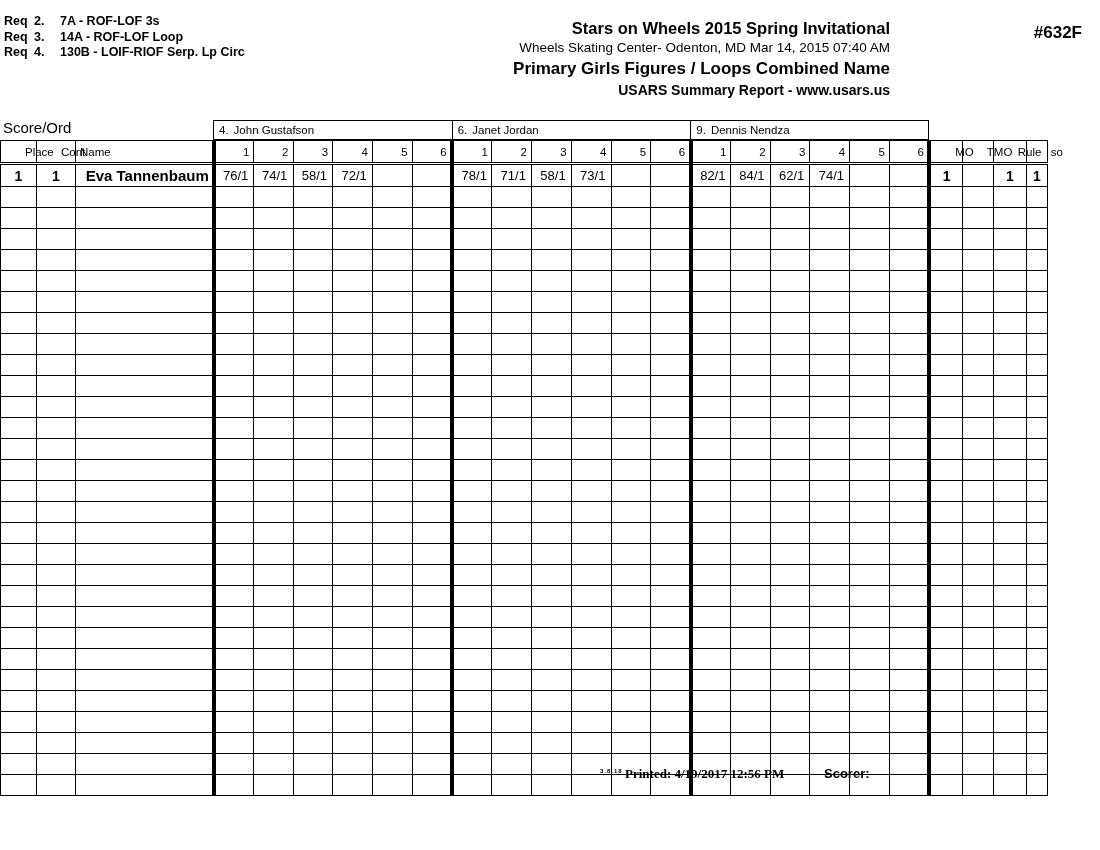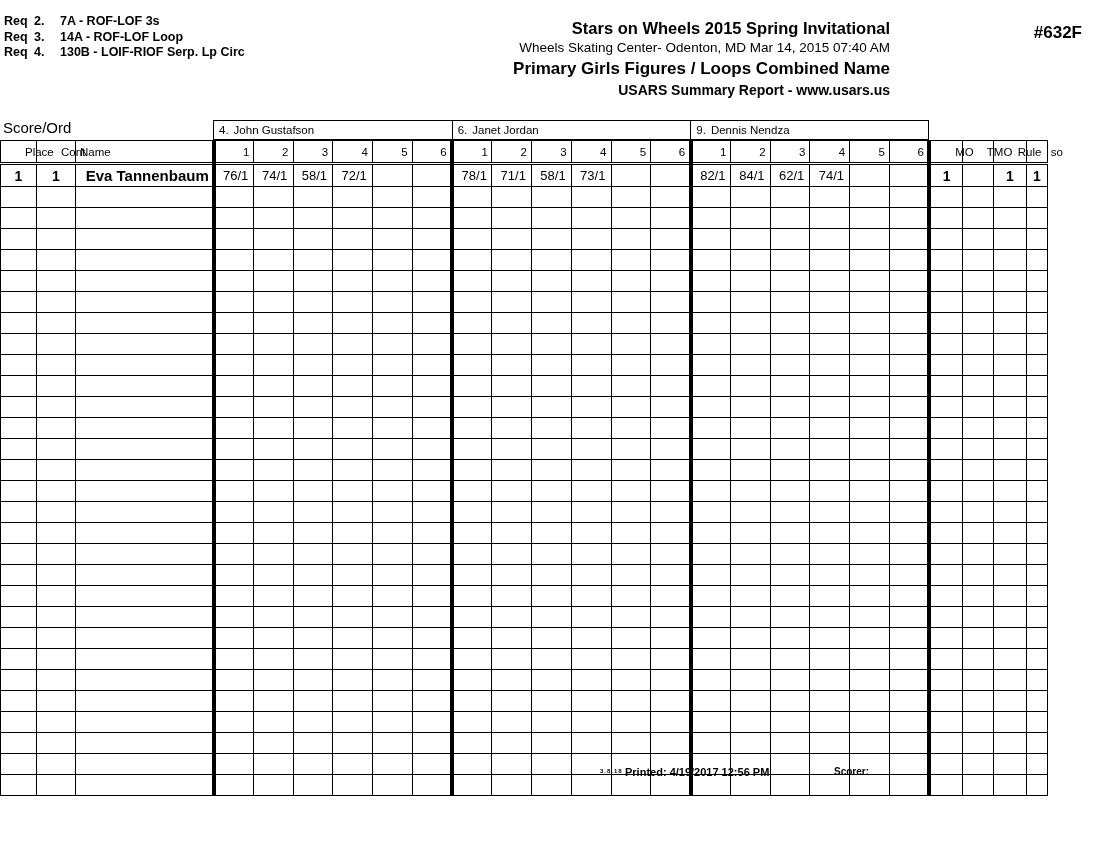--- a/index.html
+++ b/index.html
@@ -183,29 +183,30 @@
     top: 2px;
     font-size: 6px;
     font-weight: bold;
     letter-spacing: 1px;
     white-space: nowrap;
   }
   .footer-printed {
     position: absolute;
     left: 25px;
     top: 0px;
-    font-size: 11px;
+    font-size: 13px;
     font-weight: bold;
     white-space: nowrap;
+    font-family: Liberation Serif, serif;
   }
   .footer-scorer {
     position: absolute;
-    left: 234px;
+    left: 224px;
     top: 0px;
-    font-size: 10px;
+    font-size: 13px;
     font-weight: bold;
     white-space: nowrap;
   }
 </style>
 </head>
 <body>
 
 <div class="reqs">
   <div class="req-line">
     <span class="req-word">Req</span><span class="req-num">2.</span><span>7A - ROF-LOF 3s</span>

